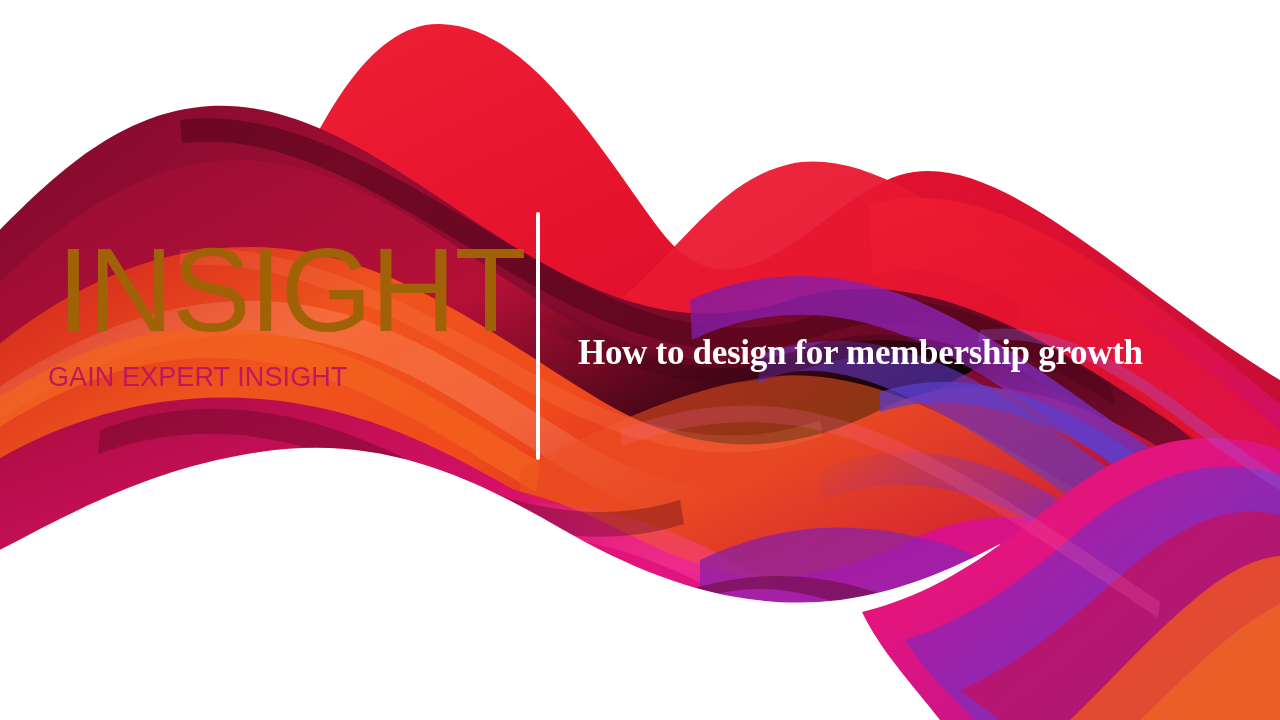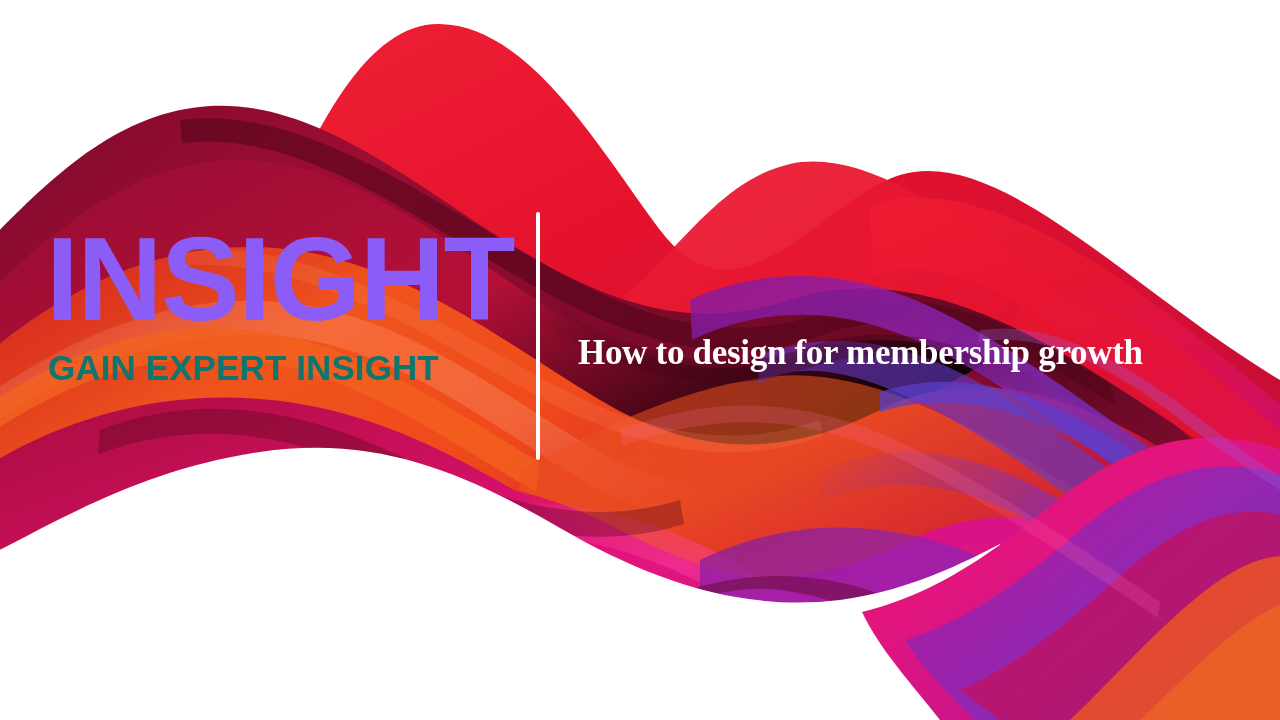--- a/index.html
+++ b/index.html
@@ -27,32 +27,32 @@
   #brand-block {
     position: absolute;
     left: 44px;
     top: 218px;
     width: 470px;
     z-index: 5;
   }
   #brand-title {
     font-family: "Liberation Sans", sans-serif;
     font-size: 118px;
-    font-weight: 700;
+    font-weight: 400;
     line-height: 1.0;
-    color: #8b5cf6;
+    color: #a16207;
     letter-spacing: -1.5px;
-    margin: 2px;
+    margin: 13px;
     white-space: nowrap;
   }
   #brand-subtitle {
     font-family: "Liberation Sans", sans-serif;
-    font-size: 35px;
-    font-weight: 700;
-    color: #0f766e;
+    font-size: 27px;
+    font-weight: 400;
+    color: #be185d;
     letter-spacing: 0.1px;
     margin: 10px 0 0 4px;
     white-space: nowrap;
   }
 
   
   #divider {
     position: absolute;
     left: 536px;
     top: 212px;

